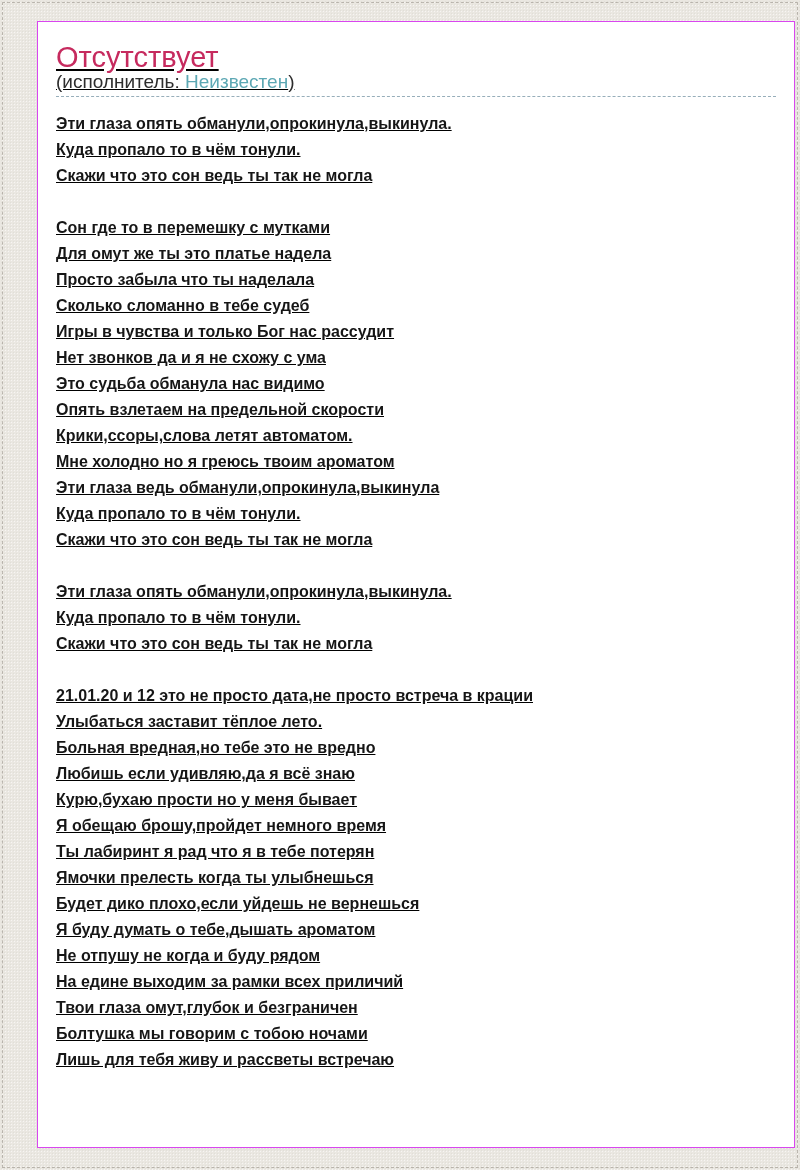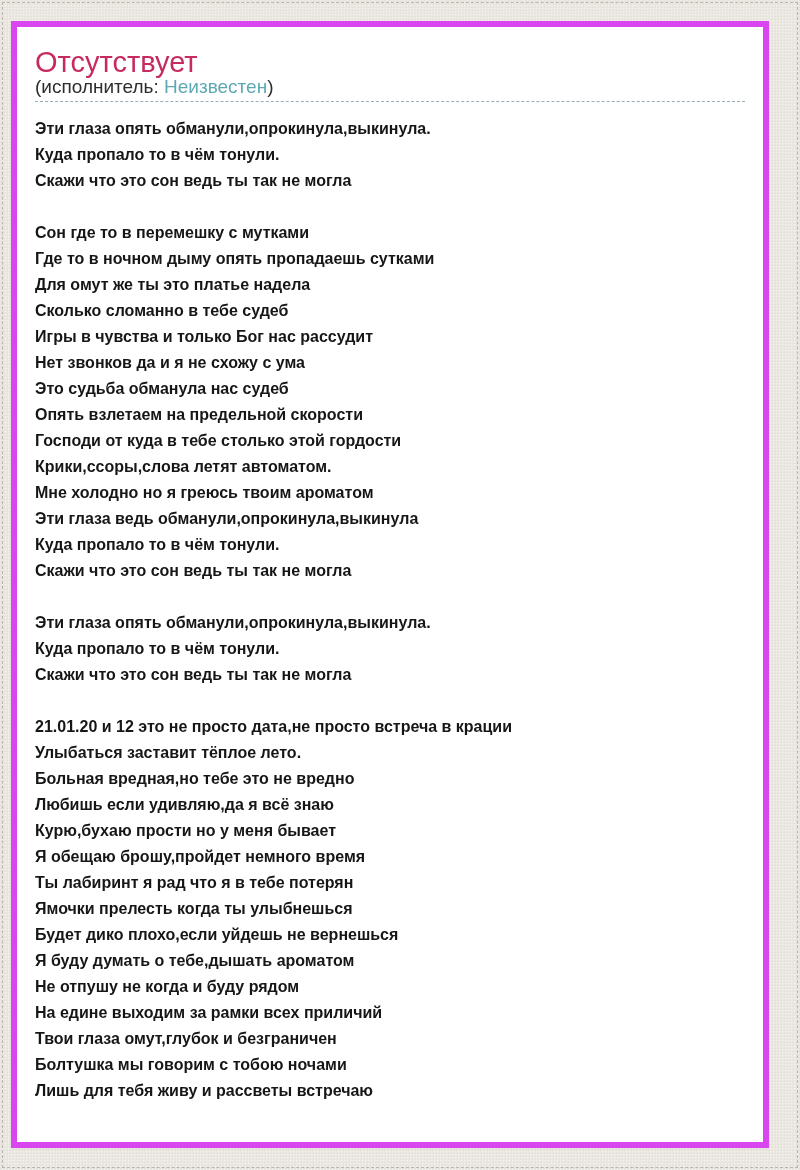--- a/index.html
+++ b/index.html
@@ -20,29 +20,30 @@
     background-position: 0 0, 1px 1px;
   }
   .page-frame {
     position: absolute;
     left: 2px; top: 2px; right: 2px; bottom: 2px;
     border: 1px dashed rgba(145,138,127,0.55);
     pointer-events: none;
   }
   .lyrics-card {
     position: absolute;
-    left: 11px;
+    left: 37px;
     top: 21px;
     width: 758px;
     height: 1127px;
     box-sizing: border-box;
     background: #ffffff;
-    border: 6px solid #d946ef;
+    border: 1px solid #d946ef;
     box-shadow: 0 1px 2px rgba(0,0,0,0.05);
     padding: 22px 18px 24px 18px;
+    text-decoration: underline;
   }
   .song-title {
     margin: 0 0 1px 0;
     font-size: 29px;
     line-height: 27px;
     font-weight: 400;
     color: #c62a5e;
   }
   .artist-line {
     font-size: 19px;
@@ -77,28 +78,27 @@
   <h1 class="song-title">Отсутствует</h1>
   <div class="artist-line"><span>(исполнитель: </span><a class="artist-link">Неизвестен</a><span>)</span></div>
   <div class="lyrics-text">
       <div class="lyric-stanza">
         <div class="lyric-line">Эти глаза опять обманули,опрокинула,выкинула.</div>
         <div class="lyric-line">Куда пропало то в чём тонули.</div>
         <div class="lyric-line">Скажи что это сон ведь ты так не могла</div>
       </div>
       <div class="lyric-stanza">
         <div class="lyric-line">Сон где то в перемешку с мутками</div>
-        <div class="lyric-line">Где то в ночном дыму опять пропадаешь сутками</div>
         <div class="lyric-line">Для омут же ты это платье надела</div>
+        <div class="lyric-line">Просто забыла что ты наделала</div>
         <div class="lyric-line">Сколько сломанно в тебе судеб</div>
         <div class="lyric-line">Игры в чувства и только Бог нас рассудит</div>
         <div class="lyric-line">Нет звонков да и я не схожу с ума</div>
-        <div class="lyric-line">Это судьба обманула нас судеб</div>
+        <div class="lyric-line">Это судьба обманула нас видимо</div>
         <div class="lyric-line">Опять взлетаем на предельной скорости</div>
-        <div class="lyric-line">Господи от куда в тебе столько этой гордости</div>
         <div class="lyric-line">Крики,ссоры,слова летят автоматом.</div>
         <div class="lyric-line">Мне холодно но я греюсь твоим ароматом</div>
         <div class="lyric-line">Эти глаза ведь обманули,опрокинула,выкинула</div>
         <div class="lyric-line">Куда пропало то в чём тонули.</div>
         <div class="lyric-line">Скажи что это сон ведь ты так не могла</div>
       </div>
       <div class="lyric-stanza">
         <div class="lyric-line">Эти глаза опять обманули,опрокинула,выкинула.</div>
         <div class="lyric-line">Куда пропало то в чём тонули.</div>
         <div class="lyric-line">Скажи что это сон ведь ты так не могла</div>

